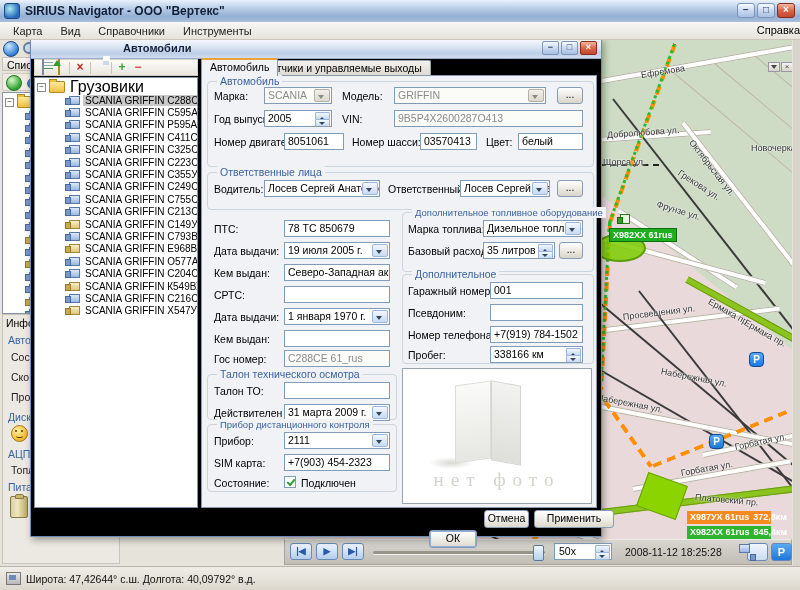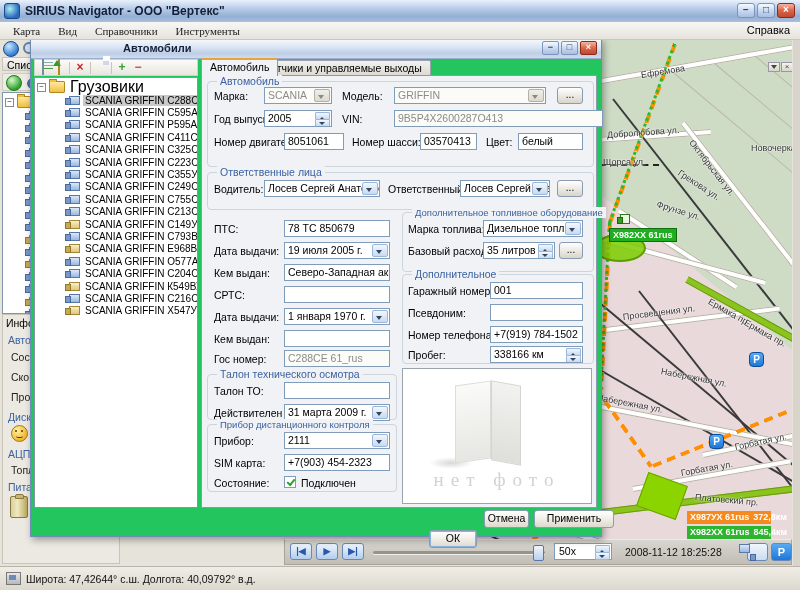--- a/index.html
+++ b/index.html
@@ -13,22 +13,22 @@
     background:radial-gradient(circle at 35% 35%,#aee,#2a6bc0 70%);border:1px solid #1c4a86;}
   .title-text{font-weight:bold;font-size:12px;color:#121f38;margin-left:5px;}
   .capbtns{position:absolute;right:5px;top:3px;display:flex;gap:2px;}
   .capbtn{width:18px;height:15px;box-sizing:border-box;border:1px solid #7b94b8;border-radius:3px;
     background:linear-gradient(#f6fafe,#c2d4ee 60%,#aabfe0);font-size:10px;line-height:12px;
     text-align:center;color:#2c3e5c;font-weight:bold;}
   .capbtn.close{background:linear-gradient(#f4b6a2,#d9664c 50%,#c04830);color:#fff;border-color:#8c2c18;}
   .menubar{position:absolute;left:0;top:22px;width:800px;height:18px;
     background:linear-gradient(#f8f7f4,#e6e3dc);border-bottom:1px solid #cac6bc;
     display:flex;align-items:center;padding-left:4px;box-sizing:border-box;font-size:11px;z-index:6;}
-  .menu-item{padding:1px 9px;color:#222;font-family:Liberation Serif, serif;}
-  .menu-right{position:absolute;right:10px;top:2px;font-size:11px;padding-left:24px;}
+  .menu-item{padding:1px 9px;color:#222;}
+  .menu-right{position:absolute;right:0;top:2px;font-size:11px;padding-left:24px;}
   .main-tools{position:absolute;left:3px;top:41px;display:flex;gap:3px;z-index:2;}
   .globe-icon{width:14px;height:14px;border-radius:50%;border:1px solid #1c4a86;
     background:radial-gradient(circle at 35% 30%,#cfe8ff,#3a86d8 65%,#1c5aa8);}
   .mag-icon{width:14px;height:14px;position:relative;}
   .mag-icon::before{content:"";position:absolute;left:1px;top:1px;width:8px;height:8px;border-radius:50%;
     border:2px solid #6a7e9a;background:#cfe0f2;}
   .mag-icon::after{content:"";position:absolute;left:9px;top:9px;width:5px;height:2px;background:#5a6e8a;
     transform:rotate(45deg);}
   .rframe{position:absolute;right:0;top:40px;width:7px;height:526px;background:#d8d4cc;z-index:3;}
   
@@ -98,21 +98,21 @@
     font-size:9px;font-weight:bold;padding:0 3px;line-height:12px;white-space:nowrap;z-index:4;}
   .track{position:absolute;width:84px;height:13px;font-size:9px;font-weight:bold;color:#fff;
     line-height:13px;padding-left:3px;white-space:nowrap;z-index:4;box-sizing:border-box;}
   .track.orange{background:#f68a1e;}
   .track.green{background:#2eb42e;}
   .tdist{margin-left:4px;}
   .map-mini{position:absolute;width:12px;height:10px;box-sizing:border-box;border:1px solid #9a96a8;
     background:linear-gradient(#f4f3f0,#d8d5cc);font-size:8px;line-height:8px;text-align:center;color:#444;z-index:5;}
   .tri-dn{display:inline-block;width:0;height:0;border:3px solid transparent;border-top:4px solid #444;margin-top:2px;}
   
-  .dialog{position:absolute;left:30px;top:38px;width:570px;height:497px;background:#22c55e;
+  .dialog{position:absolute;left:30px;top:38px;width:570px;height:497px;background:#000000;
     border:1px solid #6f8cb4;box-shadow:2px 3px 7px rgba(0,0,0,.35);z-index:5;}
   .dlg-titlebar{position:absolute;left:0;top:0;right:0;height:19px;
     background:linear-gradient(#f7fafd,#d9e4f3 45%,#bdcee7 75%,#cfdbee);border-bottom:1px solid #9ab0cc;}
   .dlg-title{position:absolute;left:92px;top:3px;font-size:11px;font-weight:bold;color:#14213a;}
   .dlg-btns{position:absolute;right:4px;top:2px;display:flex;gap:2px;}
   .dlg-btn{width:17px;height:14px;box-sizing:border-box;border:1px solid #7b94b8;border-radius:2px;
     background:linear-gradient(#f6fafe,#c2d4ee 60%,#aabfe0);font-size:9px;line-height:11px;text-align:center;color:#2c3e5c;font-weight:bold;}
   .dlg-btn.close{background:linear-gradient(#f4b6a2,#d9664c 50%,#c04830);color:#fff;border-color:#8c2c18;}
   .dlg-toolbar{position:absolute;left:3px;top:20px;width:164px;height:17px;box-sizing:border-box;
     background:linear-gradient(#fcfbf9,#e9e6df);border:1px solid #d4d0c6;display:flex;align-items:center;}
@@ -531,21 +531,21 @@
         <span class="cb"></span>
       </div>
       <div class="dots-btn" style="left:355px;top:11px;width:26px;">...</div>
       <span class="lbl" style="left:12px;top:37px;">Год выпуска:</span>
       <div class="fld" style="left:62px;top:34px;width:68px;padding-right:16px;">
         <span>2005</span>
         <span class="spb up"></span>
         <span class="spb dn"></span>
       </div>
       <span class="lbl" style="left:140px;top:37px;">VIN:</span>
-      <div class="fld dis" style="left:192px;top:34px;width:209px;">9B5P4X2600287O413</div>
+      <div class="fld dis" style="left:192px;top:34px;width:189px;">9B5P4X2600287O413</div>
       <span class="lbl" style="left:12px;top:60px;">Номер двигателя:</span>
       <div class="fld" style="left:82px;top:57px;width:60px;">8051061</div>
       <span class="lbl" style="left:150px;top:60px;">Номер шасси:</span>
       <div class="fld" style="left:218px;top:57px;width:57px;">03570413</div>
       <span class="lbl" style="left:284px;top:60px;">Цвет:</span>
       <div class="fld" style="left:316px;top:57px;width:65px;">белый</div>
 
       <div class="grp" style="left:5px;top:96px;width:385px;height:36px;">
         <span class="grp-title">Ответственные лица</span>
       </div>

